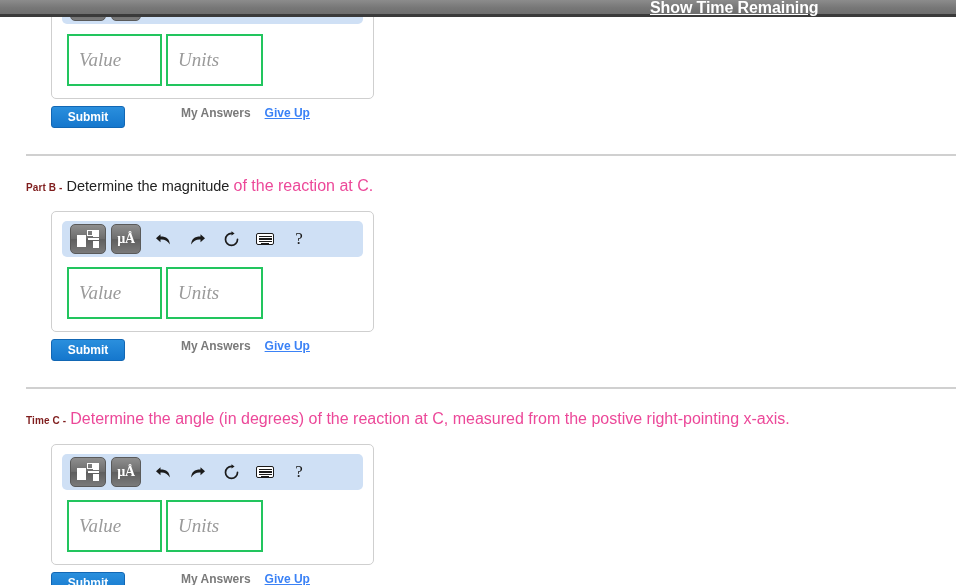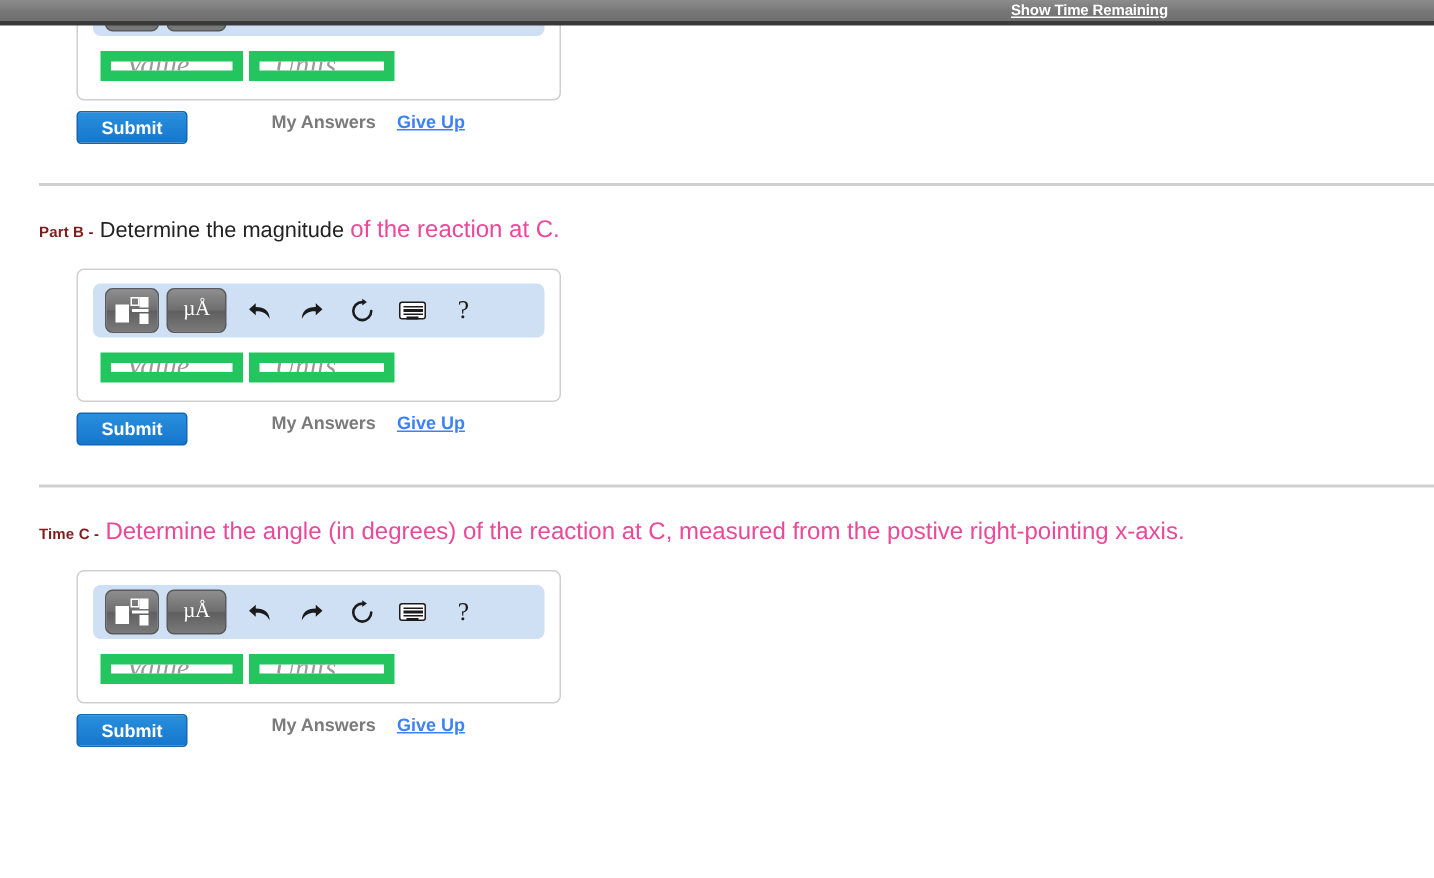--- a/index.html
+++ b/index.html
@@ -15,29 +15,28 @@
   .topbar {
     position: absolute; top: 0; left: 0;
     width: 956px; height: 17px;
     background: linear-gradient(to bottom, #8c8c8c 0%, #777777 55%, #6e6e6e 100%);
     border-bottom: 3px solid #3a3a3a;
     z-index: 50;
   }
   .topbar-link {
     position: absolute;
     left: 650px; top: 0px;
-    font-size: 10px;
+    font-size: 16px;
     font-weight: bold;
     color: #ffffff;
     text-decoration: underline;
     letter-spacing: -0.1px;
     line-height: 16px;
     white-space: nowrap;
     cursor: pointer;
-    margin-left: 24px;
   }
 
   
   .page {
     position: absolute;
     top: 0; left: 0;
     width: 956px;
   }
 
   .part-block { position: relative; }
@@ -88,21 +87,21 @@
 
   .tool-btn {
     width: 36px; height: 30px;
     border-radius: 5px;
     background: linear-gradient(to bottom, #8e8e8e 0%, #6e6e6e 48%, #5f5f5f 52%, #7a7a7a 100%);
     border: 1px solid #5a5a5a;
     display: flex; align-items: center; justify-content: center;
     margin-right: 5px;
     cursor: pointer;
   }
-  .tool-btn.second { width: 40px; }
+  .tool-btn.second { width: 30px; font-weight: bold; }
 
   
   .tmpl-icon { position: relative; width: 22px; height: 19px; }
   .tmpl-icon .sq-filled {
     position: absolute; left: 0; top: 5px;
     width: 9px; height: 12px; background: #ffffff;
   }
   .tmpl-icon .sq-open {
     position: absolute; left: 10px; top: 0px;
     width: 6px; height: 6px; border: 1.5px solid #ffffff; background: transparent;
@@ -159,22 +158,22 @@
   .kbd .r2 { top: 4.2px; width: 13px; }
   .kbd .r3 { top: 6.9px; width: 13px; }
   .kbd .r4 { top: 9.2px; left: 4px; width: 8px; }
 
   .inputs-row {
     display: flex;
     margin-top: 10px;
     margin-left: 5px;
   }
   .ans-input {
-    width: 95px; height: 20px;
-    border: 7px solid #22c55e;
+    width: 95px; height: 52px;
+    border: 2px solid #22c55e;
     background: #ffffff;
     font-family: "Liberation Serif", serif;
     font-style: italic;
     font-size: 19px;
     color: #8e8e8e;
     padding: 0 0 0 10px;
     outline: none;
   }
   .ans-input.units { margin-left: 4px; width: 97px; }
   .ans-input::placeholder { color: #9a9a9a; opacity: 1; }

